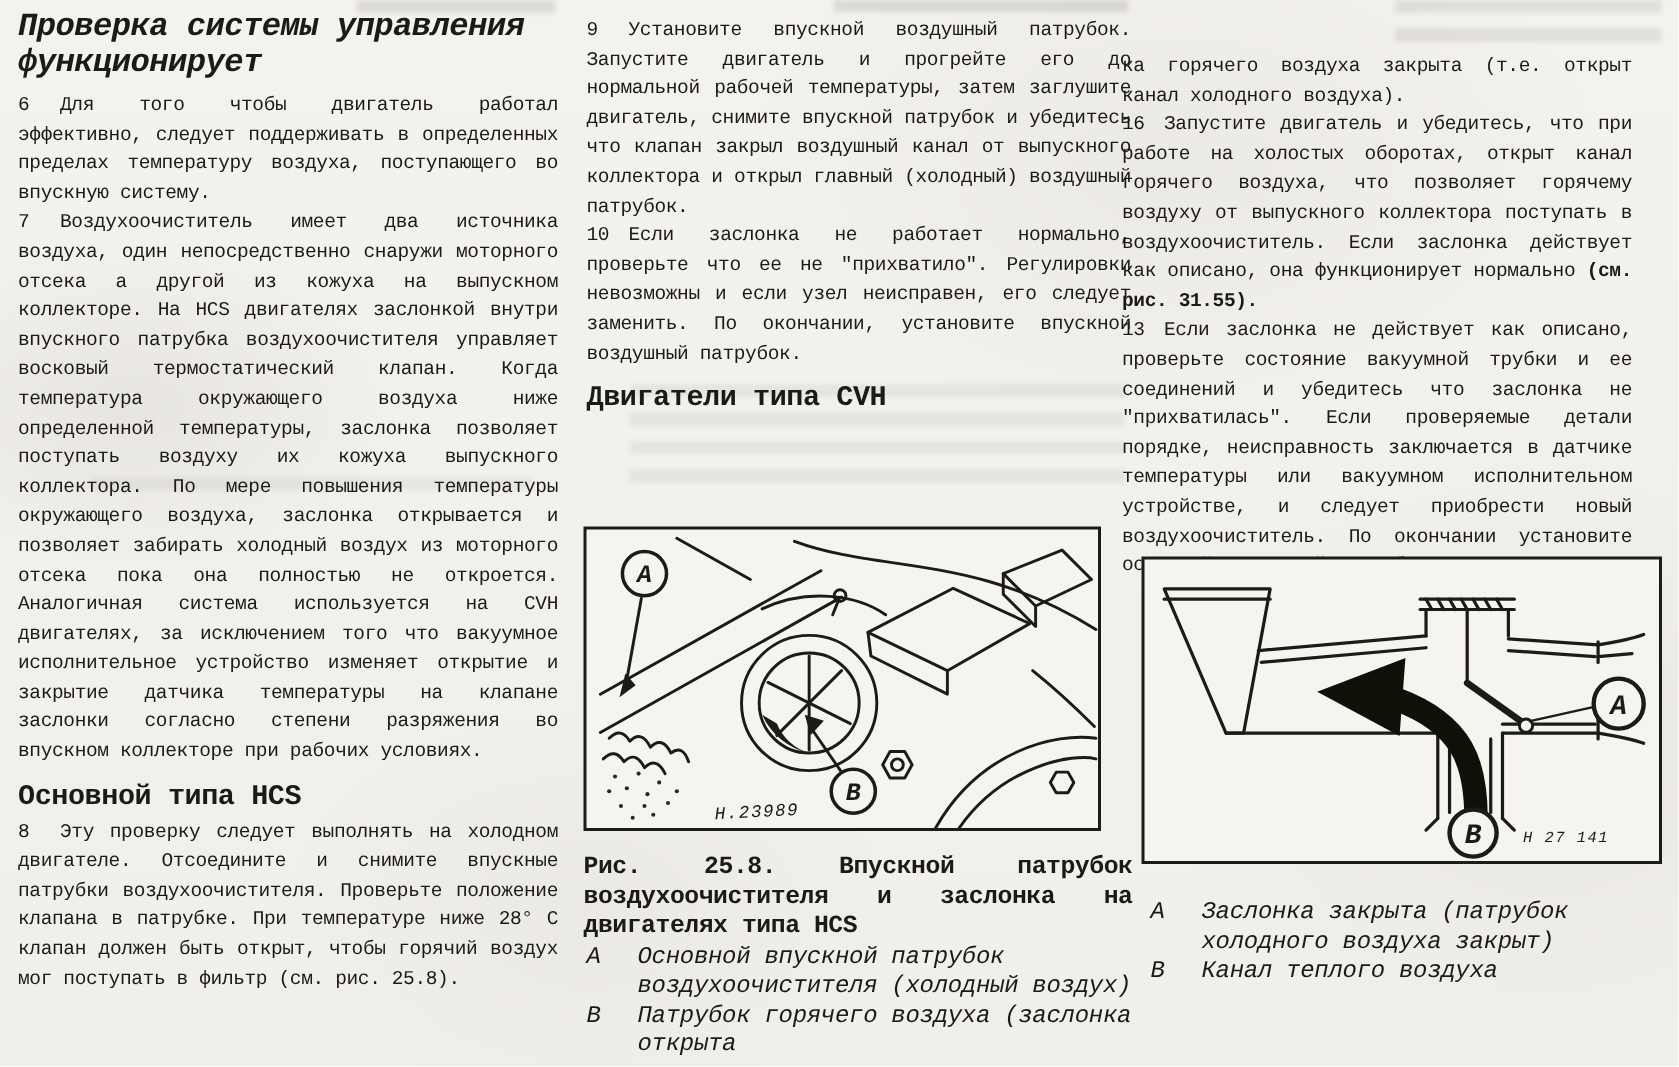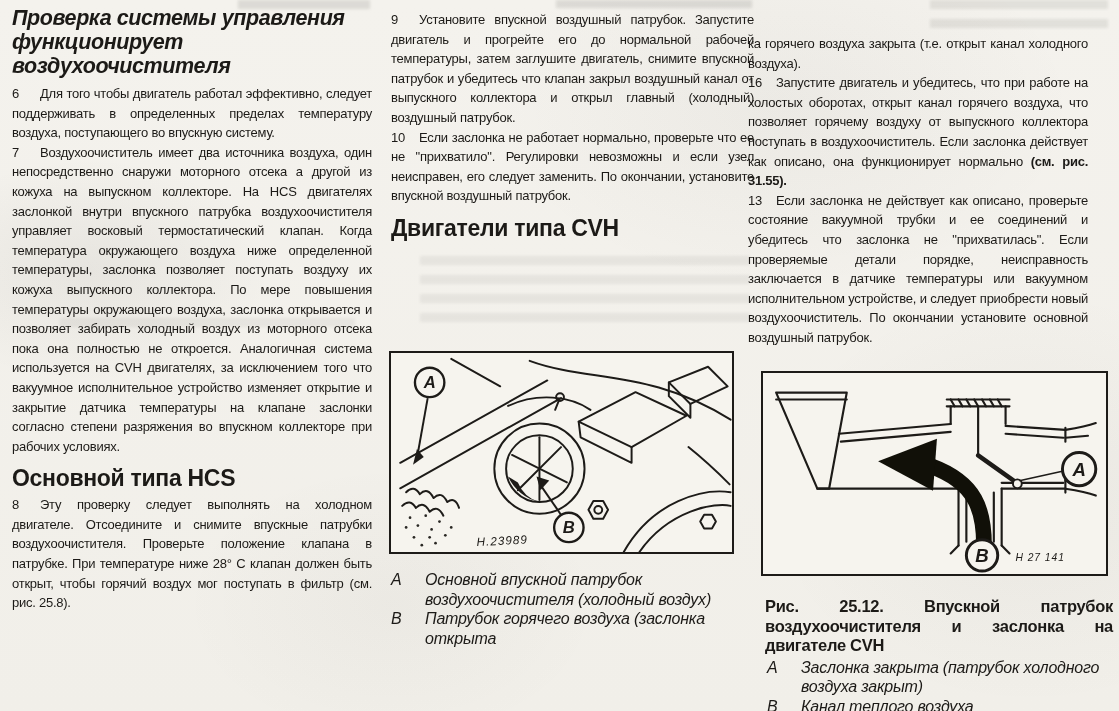--- a/index.html
+++ b/index.html
@@ -1,40 +1,40 @@
 <!DOCTYPE html>
 <html><head>
 <meta charset="utf-8">
 <style>
   html,body{margin:0;padding:0;}
   .page{
     position:relative;
     width:1119px;height:711px;
     overflow:hidden;
-    font-family:Liberation Sans, sans-serif;
+    font-family:Liberation Mono, monospace;
     color:#1c1a17;
     background:
       radial-gradient(ellipse 260px 160px at 8% 38%, rgba(40,35,30,0.06), transparent 70%),
       radial-gradient(ellipse 420px 260px at 70% 15%, rgba(40,35,30,0.04), transparent 70%),
       radial-gradient(ellipse 380px 300px at 92% 70%, rgba(40,35,30,0.04), transparent 70%),
       radial-gradient(ellipse 300px 200px at 35% 85%, rgba(40,35,30,0.03), transparent 70%),
       linear-gradient(#f4f2ed,#f1efe9);
   }
   .ghost{
     position:absolute;
     background:repeating-linear-gradient(180deg, rgba(50,48,44,0.12) 0 9px, transparent 9px 19px);
     filter:blur(1.6px);
     pointer-events:none;
   }
   .col{position:absolute;text-align:justify;}
   .col1{left:12px;top:6px;width:360px;}
   .col2{left:391px;top:10px;width:363px;}
   .col3{left:748px;top:10px;width:340px;margin-top:24px;}
   h1{margin:0 0 6px 0;font-size:21.5px;line-height:24px;font-weight:700;font-style:italic;letter-spacing:-0.4px;}
-  h2{margin:9px 0 3px 0;font-size:23px;font-weight:700;letter-spacing:-0.3px;}
+  h2{margin:9px 0 3px 0;font-size:19px;font-weight:700;letter-spacing:-0.3px;}
   p.para{margin:0;font-size:13px;line-height:19.6px;letter-spacing:-0.25px;}
   .pnum{display:inline-block;min-width:28px;font-weight:400;}
   .boldref{font-weight:700;}
   .figbox{
     position:absolute;box-sizing:border-box;
     border:2.5px solid #1d1b18;background:#f6f4ee;
   }
   .figbox svg{display:block;width:100%;height:100%;}
   .caption{position:absolute;}
   .cap-title{margin:0;font-size:16.5px;line-height:19.5px;font-weight:700;letter-spacing:-0.3px;text-align:justify;}
@@ -53,21 +53,20 @@
   <div class="ghost" style="left:556px;top:0;width:196px;height:8px;"></div>
   <div class="ghost" style="left:930px;top:0;width:178px;height:30px;opacity:.8;"></div>
   <div class="ghost" style="left:420px;top:256px;width:330px;height:72px;opacity:.55;"></div>
   <div class="ghost" style="left:60px;top:318px;width:295px;height:16px;opacity:.5;"></div>
   <div class="ghost" style="left:900px;top:430px;width:195px;height:110px;opacity:.45;"></div>
 
   <div class="col col1">
     <h1>
       <div>Проверка системы управления</div>
       <div>функционирует</div>
-      <div>воздухоочистителя</div>
     </h1>
     <p class="para"><span class="pnum">6</span><span>Для того чтобы двигатель работал эффективно, следует поддерживать в определенных пределах температуру воздуха, поступающего во впускную систему.</span></p>
     <p class="para"><span class="pnum">7</span><span>Воздухоочиститель имеет два источника воздуха, один непосредственно снаружи моторного отсека а другой из кожуха на выпускном коллекторе. На HCS двигателях заслонкой внутри впускного патрубка воздухоочистителя управляет восковый термостатический клапан. Когда температура окружающего воздуха ниже определенной температуры, заслонка позволяет поступать воздуху их кожуха выпускного коллектора. По мере повышения температуры окружающего воздуха, заслонка открывается и позволяет забирать холодный воздух из моторного отсека пока она полностью не откроется. Аналогичная система используется на CVH двигателях, за исключением того что вакуумное исполнительное устройство изменяет открытие и закрытие датчика температуры на клапане заслонки согласно степени разряжения во впускном коллекторе при рабочих условиях.</span></p>
     <h2>Основной типа HCS</h2>
     <p class="para"><span class="pnum">8</span><span>Эту проверку следует выполнять на холодном двигателе. Отсоедините и снимите впускные патрубки воздухоочистителя. Проверьте положение клапана в патрубке. При температуре ниже 28° С клапан должен быть открыт, чтобы горячий воздух мог поступать в фильтр (см. рис. 25.8).</span></p>
   </div>
 
   <div class="col col2">
     <p class="para"><span class="pnum">9</span><span>Установите впускной воздушный патрубок. Запустите двигатель и прогрейте его до нормальной рабочей температуры, затем заглушите двигатель, снимите впускной патрубок и убедитесь что клапан закрыл воздушный канал от выпускного коллектора и открыл главный (холодный) воздушный патрубок.</span></p>
     <p class="para"><span class="pnum">10</span><span>Если заслонка не работает нормально, проверьте что ее не "прихватило". Регулировки невозможны и если узел неисправен, его следует заменить. По окончании, установите впускной воздушный патрубок.</span></p>
@@ -131,20 +130,21 @@
       </g>
       <polygon points="21,114 32,106 25,98" fill="#1d1b18"></polygon>
       <polygon points="147,126 160,130 151,140" fill="#1d1b18"></polygon>
       <text x="38" y="36" text-anchor="middle" font-size="17" font-weight="700" font-style="italic" fill="#1d1b18">A</text>
       <text x="180" y="184" text-anchor="middle" font-size="17" font-weight="700" font-style="italic" fill="#1d1b18">B</text>
       <text x="86" y="197" font-size="12" class="plate" fill="#1d1b18" transform="rotate(-3 86 197)">H.23989</text>
     </svg>
   </div>
 
   <div class="caption" style="left:389px;top:568px;width:366px;">
+    <p class="cap-title">Рис. 25.8. Впускной патрубок воздухоочистителя и заслонка на двигателях типа HCS</p>
     <div class="legend">
       <div class="lg">
           <span class="k">A</span>
           <span class="t">Основной впускной патрубок воздухоочистителя (холодный воздух)</span>
         </div>
       <div class="lg">
           <span class="k">B</span>
           <span class="t">Патрубок горячего воздуха (заслонка открыта</span>
         </div>
     </div>
@@ -188,21 +188,20 @@
       <path d="M260,110 L305,100" stroke="#1d1b18" stroke-width="1.6" fill="none"></path>
       <circle cx="321" cy="98" r="17" stroke="#1d1b18" stroke-width="3" fill="#f6f4ee"></circle>
       <text x="321" y="105" text-anchor="middle" font-size="19" font-weight="700" font-style="italic" fill="#1d1b18">A</text>
       <circle cx="222" cy="186" r="16" stroke="#1d1b18" stroke-width="3" fill="#f6f4ee"></circle>
       <text x="222" y="193" text-anchor="middle" font-size="19" font-weight="700" font-style="italic" fill="#1d1b18">B</text>
       <text x="256" y="192" font-size="10.5" class="plate" fill="#1d1b18">H 27 141</text>
     </svg>
   </div>
 
   <div class="caption" style="left:765px;top:597px;width:348px;">
-    <p class="cap-title">Рис. 25.12. Впускной патрубок воздухоочистителя и заслонка на двигателе CVH</p>
     <div class="legend">
       <div class="lg">
           <span class="k">A</span>
           <span class="t">Заслонка закрыта (патрубок холодного воздуха закрыт)</span>
         </div>
       <div class="lg">
           <span class="k">B</span>
           <span class="t">Канал теплого воздуха</span>
         </div>
     </div>

